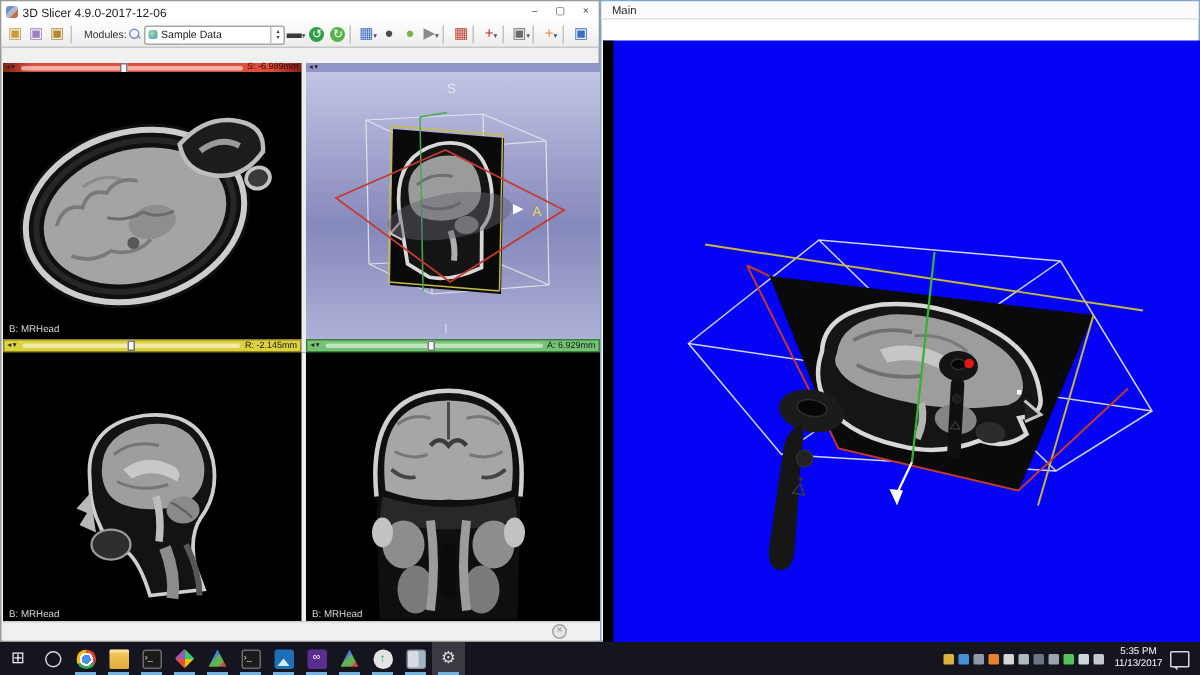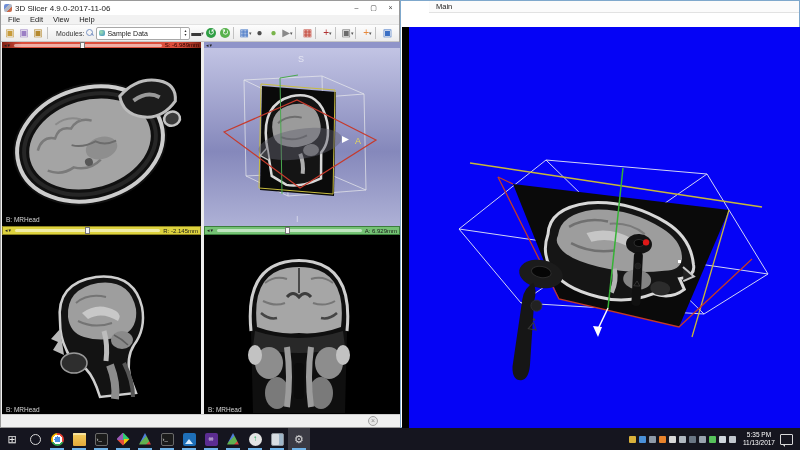--- a/index.html
+++ b/index.html
@@ -59,21 +59,21 @@
   .split-top{left:199px;top:0;width:3px;height:184px;}
   .split-mid{left:199px;top:184px;width:3px;height:9px;}
   .split-bot{left:199px;top:193px;width:3px;height:181px;}
   .view-label{position:absolute;left:4px;bottom:3px;font-size:6.5px;color:#d6d6d6;}
   .statusbar{position:absolute;left:1px;bottom:0;width:398px;height:13px;background:#f0f0f0;border-top:1px solid #cfcfcf;}
   .err-btn{position:absolute;right:22px;top:1px;width:10px;height:10px;border-radius:50%;background:#e6e6e6;border:1px solid #a2a2a2;color:#8a8a8a;font-size:7px;line-height:8px;text-align:center;}
   .err-btn::before{content:"×";}
 
   
   .mirror{left:400px;top:0;width:400px;height:428px;border-color:#7fa8cc;background:#fff;}
-  .mirror .menubar{height:12px;background:#fbfbfb;margin-left:28px;}
+  .mirror .menubar{height:12px;background:#fbfbfb;}
   .mirror-appicon{width:8px;height:8px;border-radius:50%;background:radial-gradient(circle at 40% 38%,#9fc6f2 0 2px,#1d6fd6 2px 4px,#0f4fa8 4px);}
   .vr-viewport{position:absolute;left:1px;top:26px;width:398px;height:401px;background:#0503f6;overflow:hidden;}
   .vr-blackstrip{position:absolute;left:0;top:0;width:7px;height:401px;background:#000;}
 
   
   .taskbar{position:absolute;left:0;top:428px;width:800px;height:22px;background:#15151f;display:flex;align-items:center;z-index:9;}
   .tb-start{width:24px;height:22px;color:#e8e8e8;font-size:11px;line-height:22px;text-align:center;}
   .tb-search{width:22px;height:22px;display:flex;align-items:center;justify-content:center;}
   .tb-search::before{content:"";width:9px;height:9px;border:1.5px solid #d8d8d8;border-radius:50%;}
   .apps{display:flex;height:22px;}
@@ -103,33 +103,27 @@
   .action-center::after{content:"";position:absolute;left:1px;bottom:-3px;border-left:3px solid rgba(0,0,0,0);border-top:3px solid #d8d8d8;}
 </style>
 </head>
 <body>
 
 <div class="desktop">
 
   <div class="window slicer">
     <div class="titlebar">
       <span class="slicer-appicon"></span>
-      <span class="title">3D Slicer 4.9.0-2017-11-06</span>
+      <span class="title">3D Slicer 4.9.0-2017-12-06</span>
       <span class="wc-group">
         <span class="wc">–</span>
         <span class="wc">▢</span>
         <span class="wc">×</span>
       </span>
     </div>
-    <div class="menubar">
-        <span class="menu-item">File</span>
-        <span class="menu-item">Edit</span>
-        <span class="menu-item">View</span>
-        <span class="menu-item">Help</span>
-      </div>
     <div class="toolbar">
       <div class="tb-group">
           <span class="tb-btn" style="--c: #c79b3b;">
             <span class="g">▣</span>
             <span class="caret"></span>
           </span>
           <span class="tb-btn" style="--c: #9b7fc4;">
             <span class="g">▣</span>
             <span class="caret"></span>
           </span>

